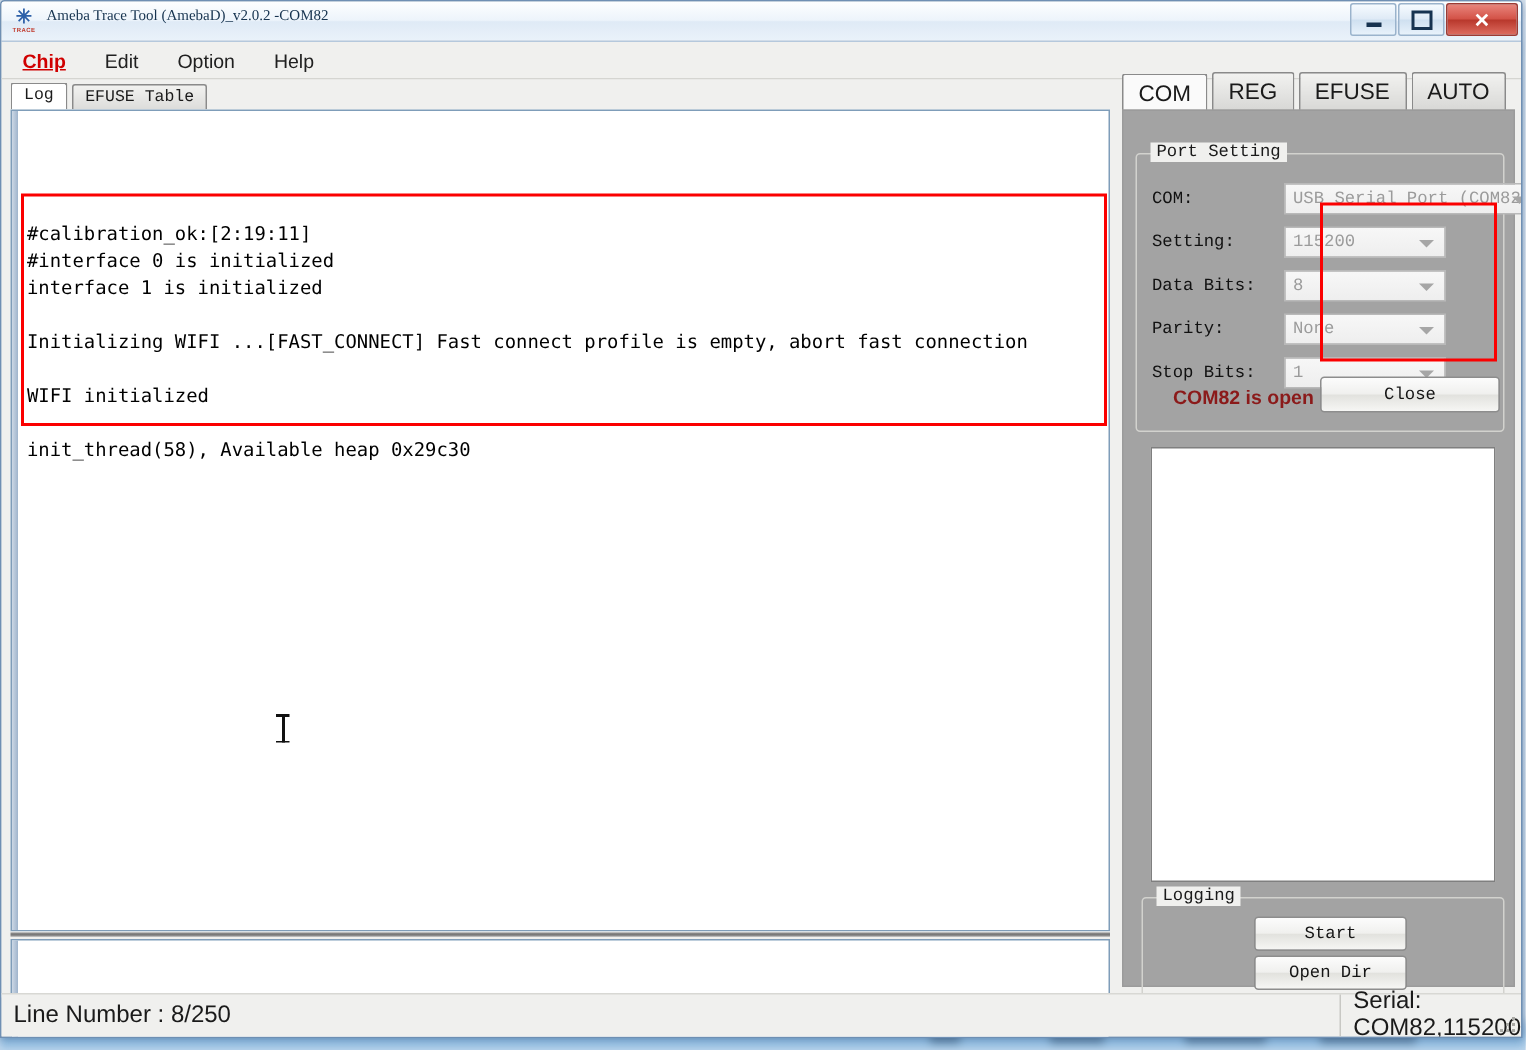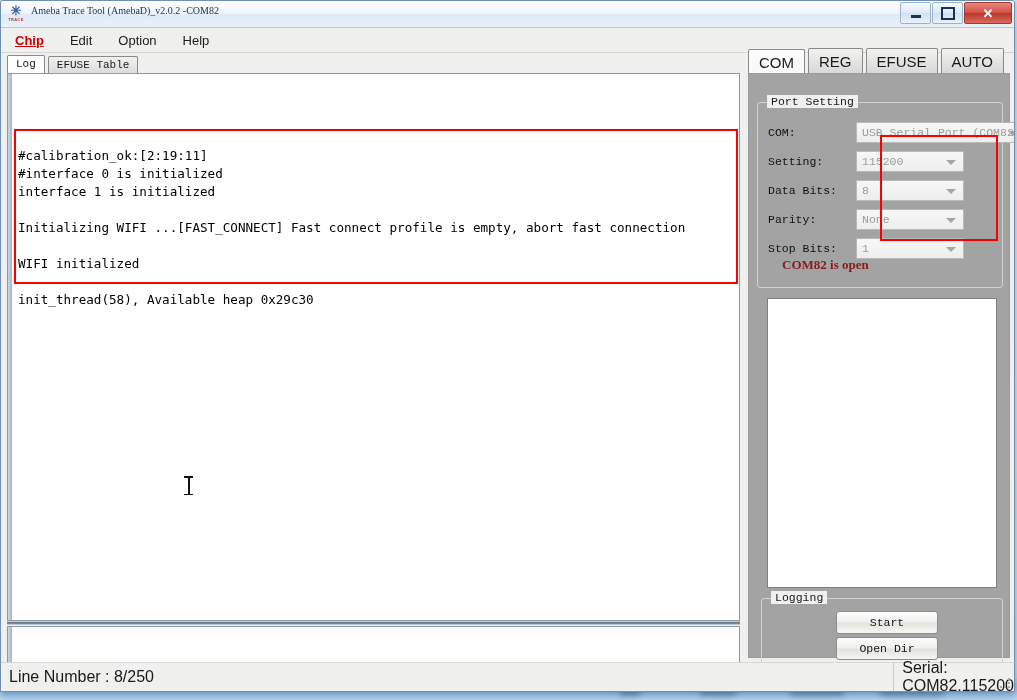--- a/index.html
+++ b/index.html
@@ -327,21 +327,20 @@
     pointer-events: none;
   }
 
   #com-status {
     position: absolute;
     left: 24px; top: 154px;
     font-size: 13px;
     font-weight: bold;
     color: #8b1a1a;
     white-space: nowrap;
-    font-family: Liberation Serif, serif;
   }
   .btn {
     border: 1px solid #8d8d8d;
     border-radius: 3px;
     background: linear-gradient(180deg,#fcfcfc 0%, #f0f0ee 48%, #e2e2de 52%, #f6f6f4 100%);
     font-family: "Liberation Mono", monospace;
     font-size: 11.5px;
     color: #151515;
     cursor: pointer;
     display: flex;
@@ -545,20 +544,21 @@
             <span class="flabel">Stop Bits:</span>
             <div class="combo combo-narrow">
               <span class="cval">1</span>
               <span class="arrow"></span>
             </div>
           </div>
 
           <div id="settings-redbox"></div>
 
           <div id="com-status">COM82 is open</div>
+          <div class="btn" id="btn-close-port">Close</div>
         </div>
 
         <div id="output-box"></div>
 
         <div class="groupbox" id="logging-group">
           <div class="gtitle">Logging</div>
           <div class="btn" id="btn-start">Start</div>
           <div class="btn" id="btn-opendir">Open Dir</div>
         </div>
 

